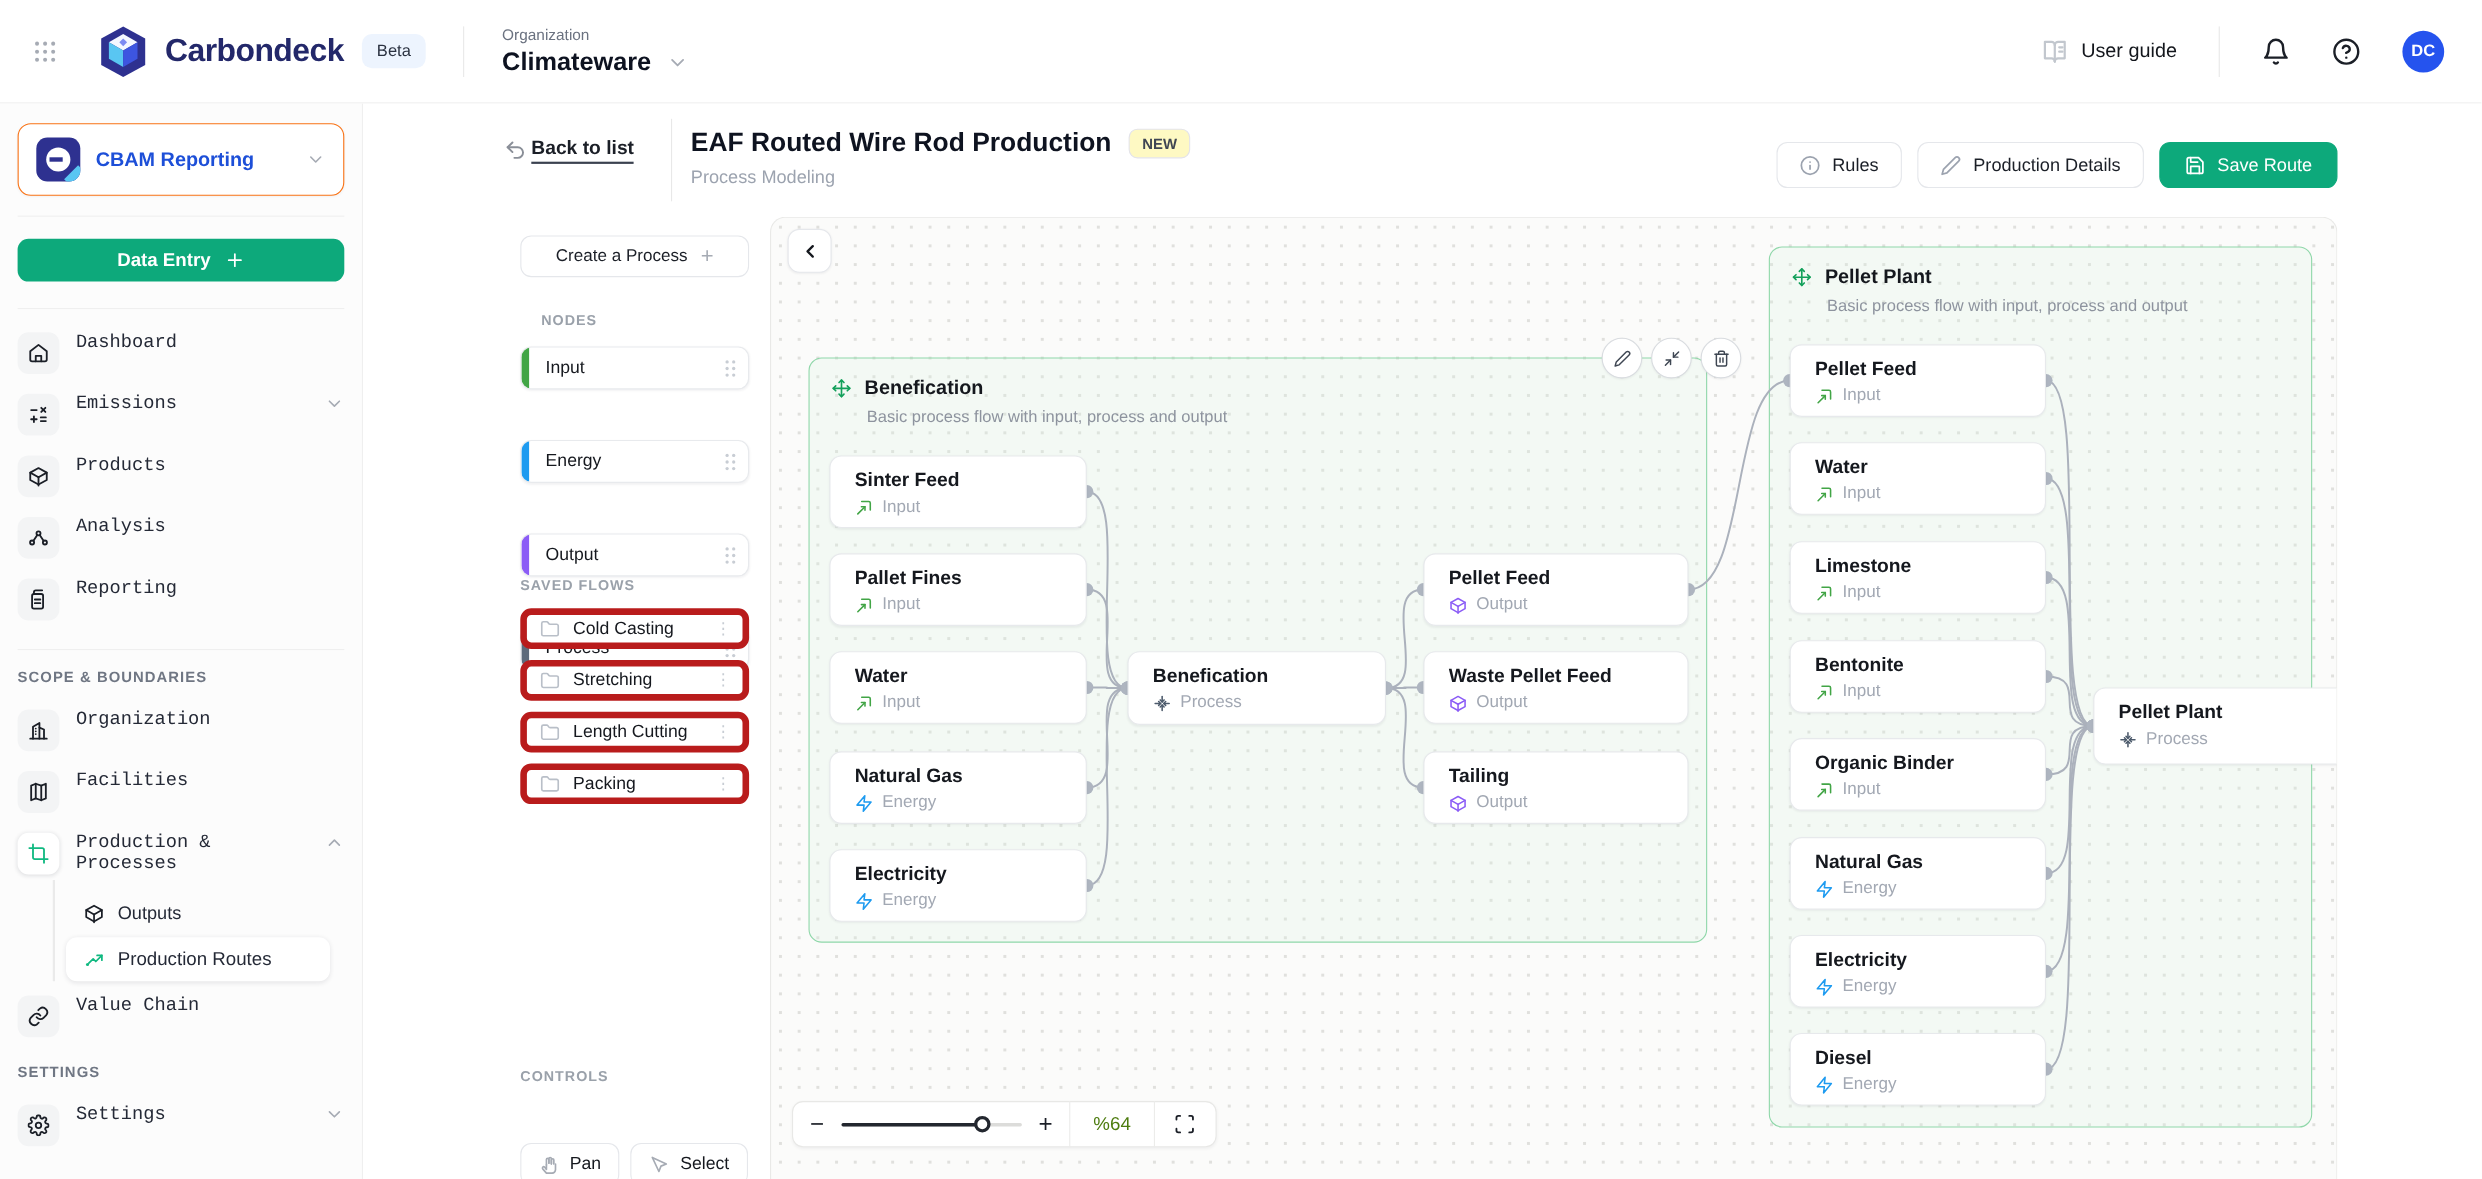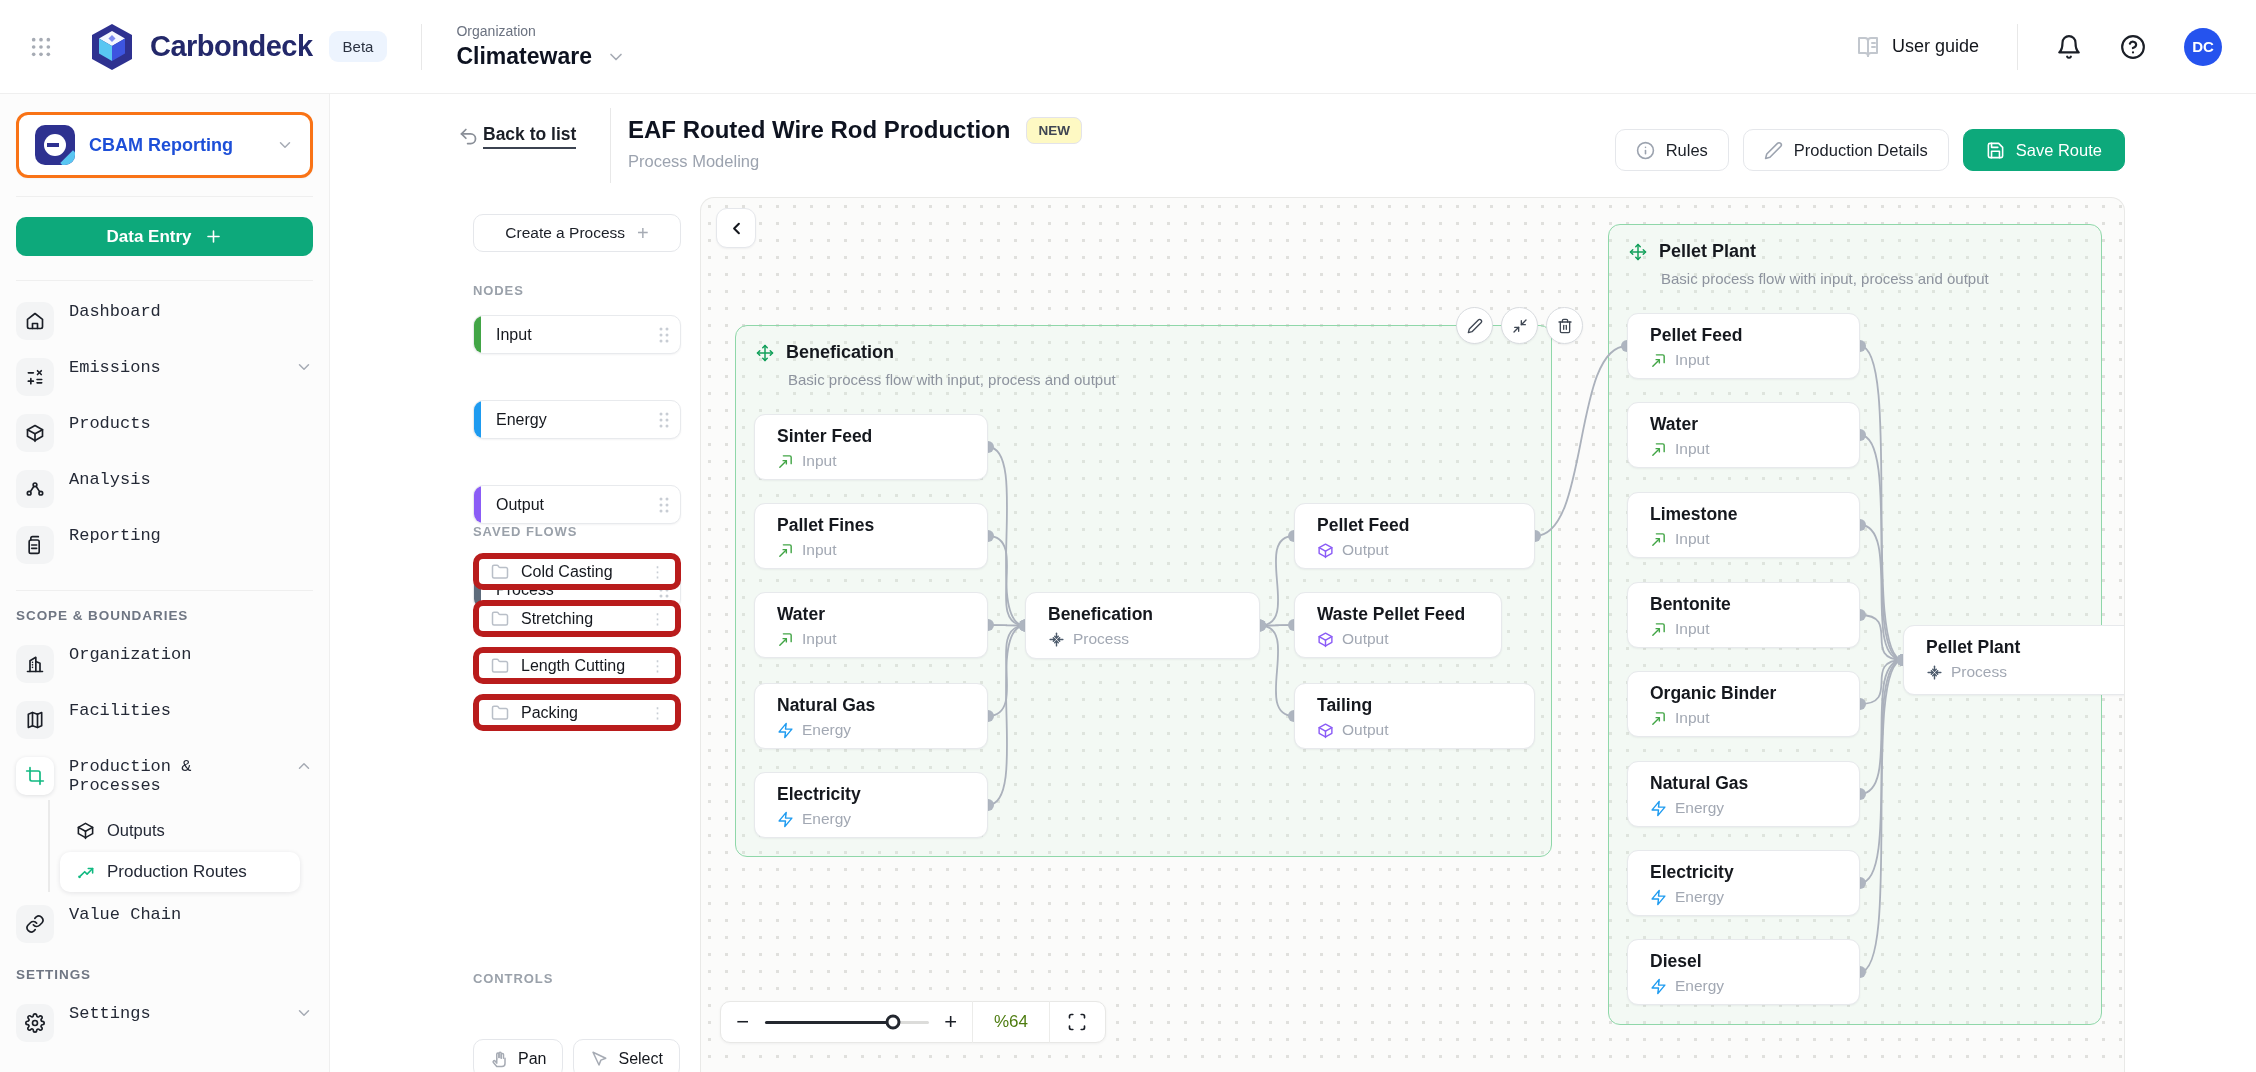--- a/index.html
+++ b/index.html
@@ -25,21 +25,21 @@
   .chev{color:#A6ABB4;}
   .tb-right{margin-left:auto;display:flex;align-items:center;}
   .userguide{display:flex;align-items:center;gap:12px;font-size:18px;color:#13161C;font-weight:500;}
   .userguide .bk{color:#C2C7CE;}
   .tb-ic{color:#1B1F27;margin-left:38px;}
   .avatar{width:38px;height:38px;border-radius:50%;background:#2553EE;color:#fff;font-size:15px;font-weight:700;display:flex;align-items:center;justify-content:center;margin-left:38px;}
 
   
   .sidebar{position:absolute;left:0;top:94px;bottom:0;width:330px;background:#FCFCFC;border-right:1px solid #EFEFEF;z-index:5;}
   .sb-abs{position:absolute;left:16px;right:16px;}
-  .app-card{top:18px;height:66px;background:#fff;border:3px solid #f97316;border-radius:12px;display:flex;align-items:center;padding:0 16px;gap:14px;box-shadow:0 1px 2px rgba(16,24,40,.04);}
+  .app-card{top:18px;height:66px;background:#fff;border:1px solid #f97316;border-radius:12px;display:flex;align-items:center;padding:0 16px;gap:14px;box-shadow:0 1px 2px rgba(16,24,40,.04);}
   .app-ic{width:40px;height:40px;border-radius:10px;background:#2E3190;position:relative;overflow:hidden;flex:none;}
   .app-ic:after{content:"";position:absolute;right:-7px;bottom:-7px;width:18px;height:18px;background:#59C6F2;transform:rotate(45deg);}
   .app-ic .ring{position:absolute;left:9px;top:9px;width:22px;height:22px;border-radius:50%;background:#fff;}
   .app-ic .slot{position:absolute;left:12px;top:18px;width:12px;height:4px;background:#2E3190;}
   .app-name{color:#1D4FD8;font-size:18px;font-weight:700;flex:1;}
   .hdiv{position:absolute;left:16px;right:16px;height:1px;background:#EFEFEF;}
   .data-entry{top:123px;height:39px;background:var(--accent);border:none;border-radius:10px;color:#fff;font-size:17px;font-weight:600;display:flex;align-items:center;justify-content:center;gap:12px;cursor:pointer;font-family:inherit;}
   .nav-row{height:40px;display:flex;align-items:flex-start;gap:15px;cursor:pointer;font-family:Liberation Mono, monospace;}
   .icbox{width:38px;height:38px;border-radius:10px;background:#F3F4F5;display:flex;align-items:center;justify-content:center;color:#1B1F27;flex:none;}
   .icbox.active{background:#fff;color:#10B981;box-shadow:0 1px 4px rgba(16,24,40,.12);}
@@ -408,21 +408,21 @@
       </button>
     </div>
   </div>
 
   <div class="panel">
     <button class="p-abs create-btn">
       <span>Create a Process</span>
       <span class="plus">+</span>
     </button>
 
-    <div class="p-abs p-label" style="top:189px;">NODES</div>
+    <div class="p-abs p-label" style="top:189px;margin-left:19px;">NODES</div>
 
     <div class="p-abs chip" style="top:221px;">
       <span class="bar" style="background:var(--c-input);"></span>
       <span class="lbl">Input</span>
       <span class="grip">
           <svg width="12" height="18" viewBox="0 0 12 18">
             <g fill="currentColor">
               <circle cx="3" cy="3" r="1.5"></circle>
               <circle cx="9" cy="3" r="1.5"></circle>
               <circle cx="3" cy="9" r="1.5"></circle>
@@ -766,21 +766,21 @@
           <span class="kic output">
             <svg class="ic" width="17" height="17" viewBox="0 0 24 24">
               <path d="m21 8-9-5-9 5v8l9 5 9-5Z"></path>
               <path d="m3 8 9 5 9-5"></path>
               <path d="M12 13v9"></path>
             </svg>
           </span>
           <span>Output</span>
         </div>
       </div>
-      <div class="node" style="left: 593px; top: 394px; width: 208px; height: 66px;">
+      <div class="node" style="left: 593px; top: 394px; width: 241px; height: 66px;">
         <div class="n-title">Waste Pellet Feed</div>
         <div class="n-kind">
           <span class="kic output">
             <svg class="ic" width="17" height="17" viewBox="0 0 24 24">
               <path d="m21 8-9-5-9 5v8l9 5 9-5Z"></path>
               <path d="m3 8 9 5 9-5"></path>
               <path d="M12 13v9"></path>
             </svg>
           </span>
           <span>Output</span>

